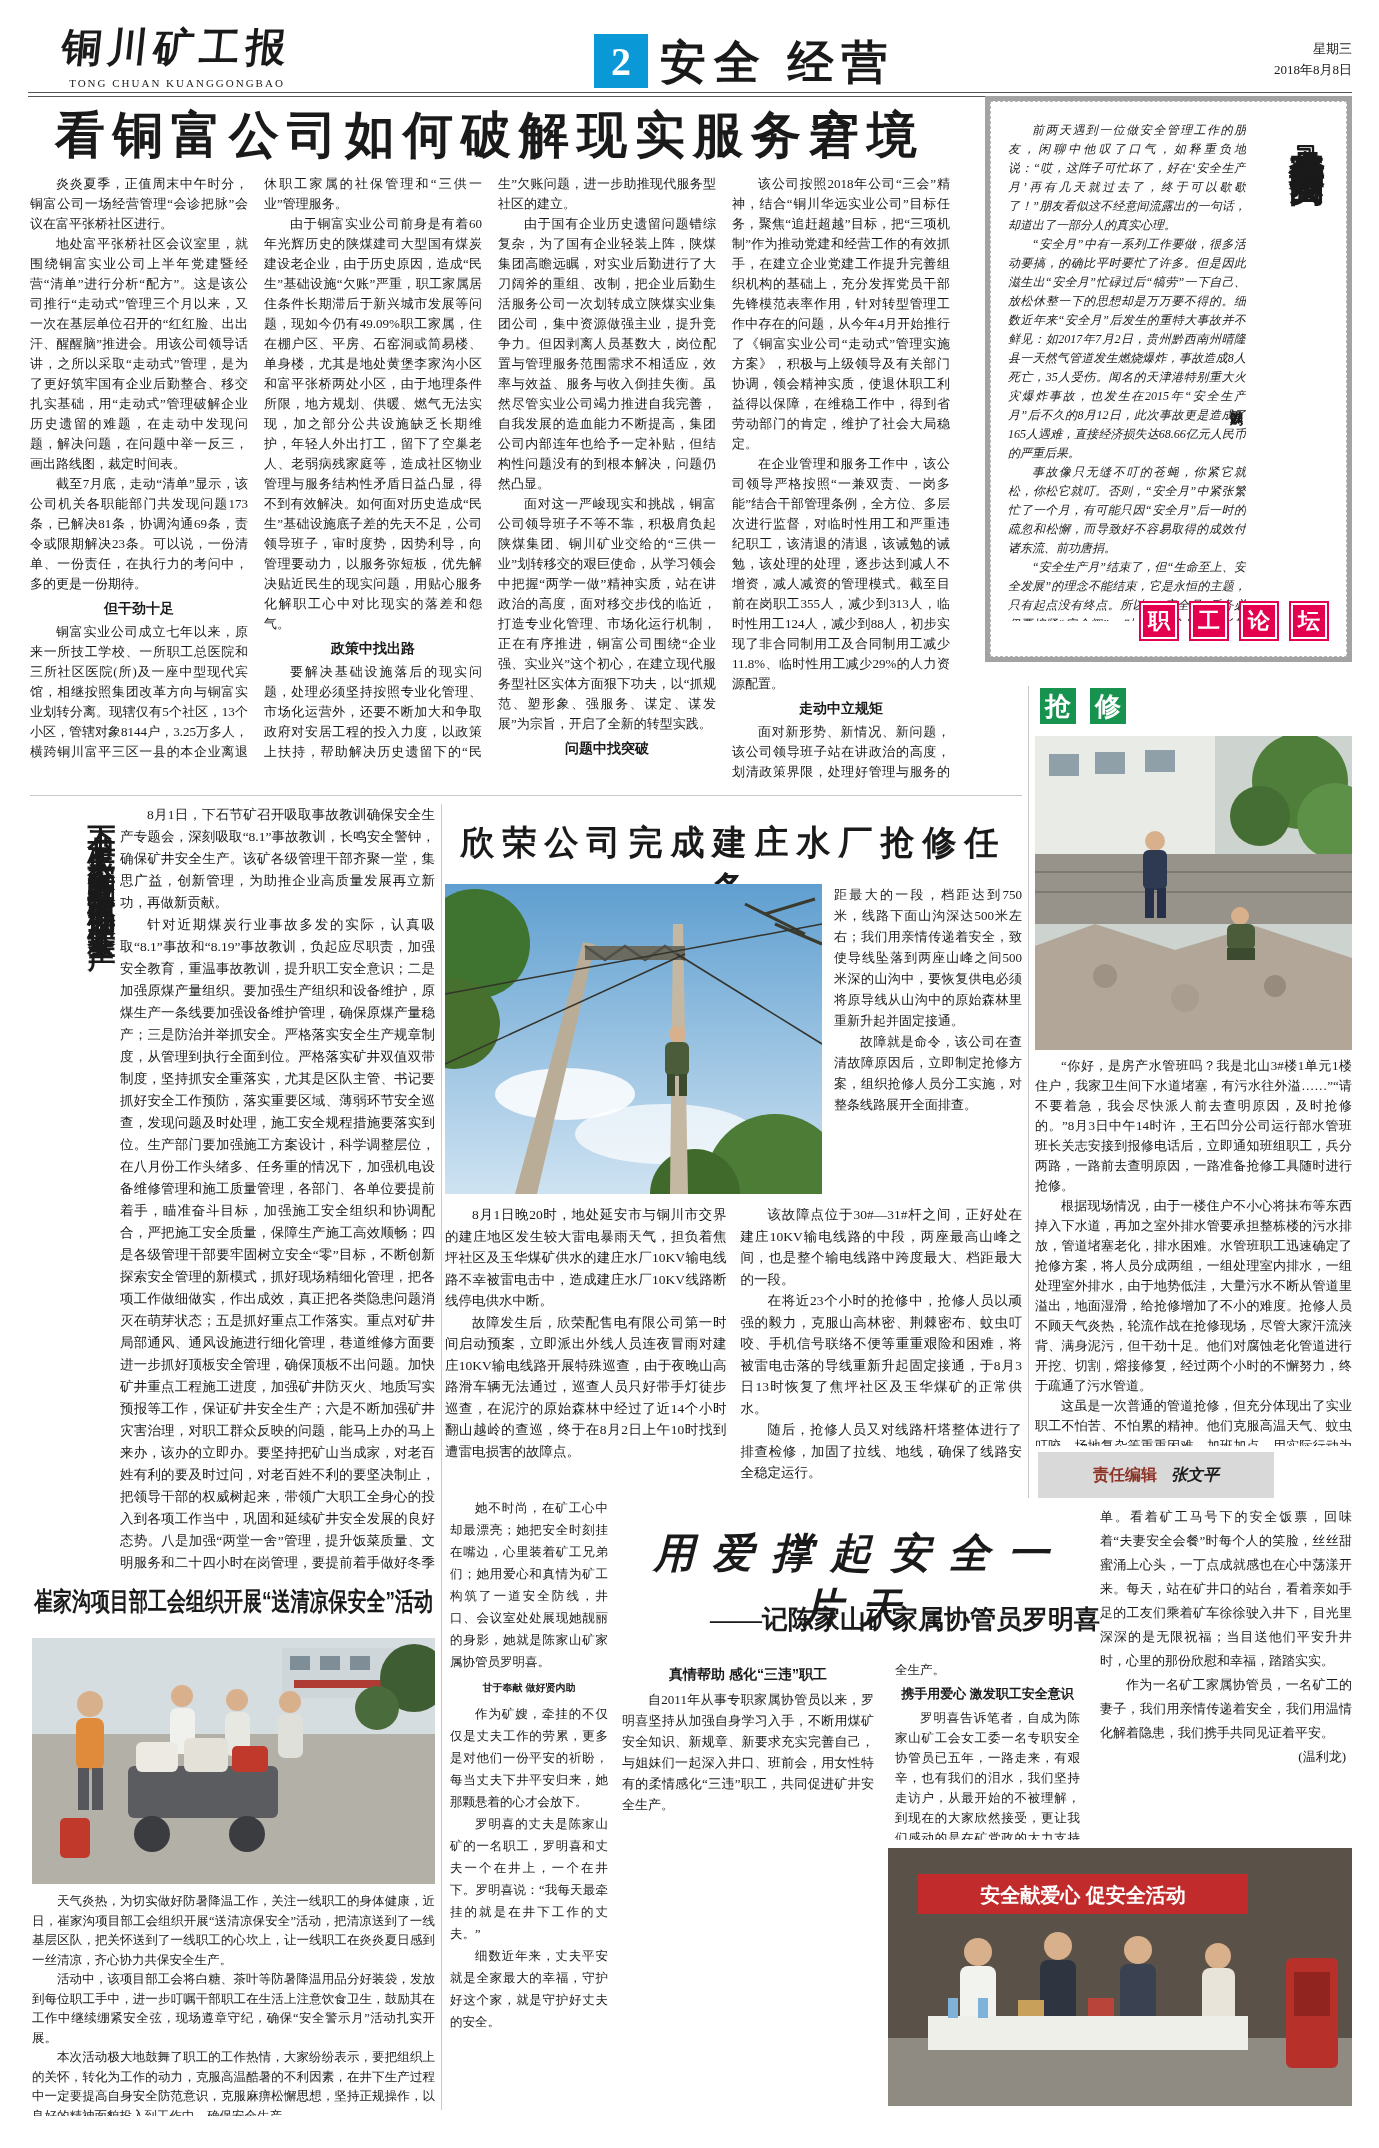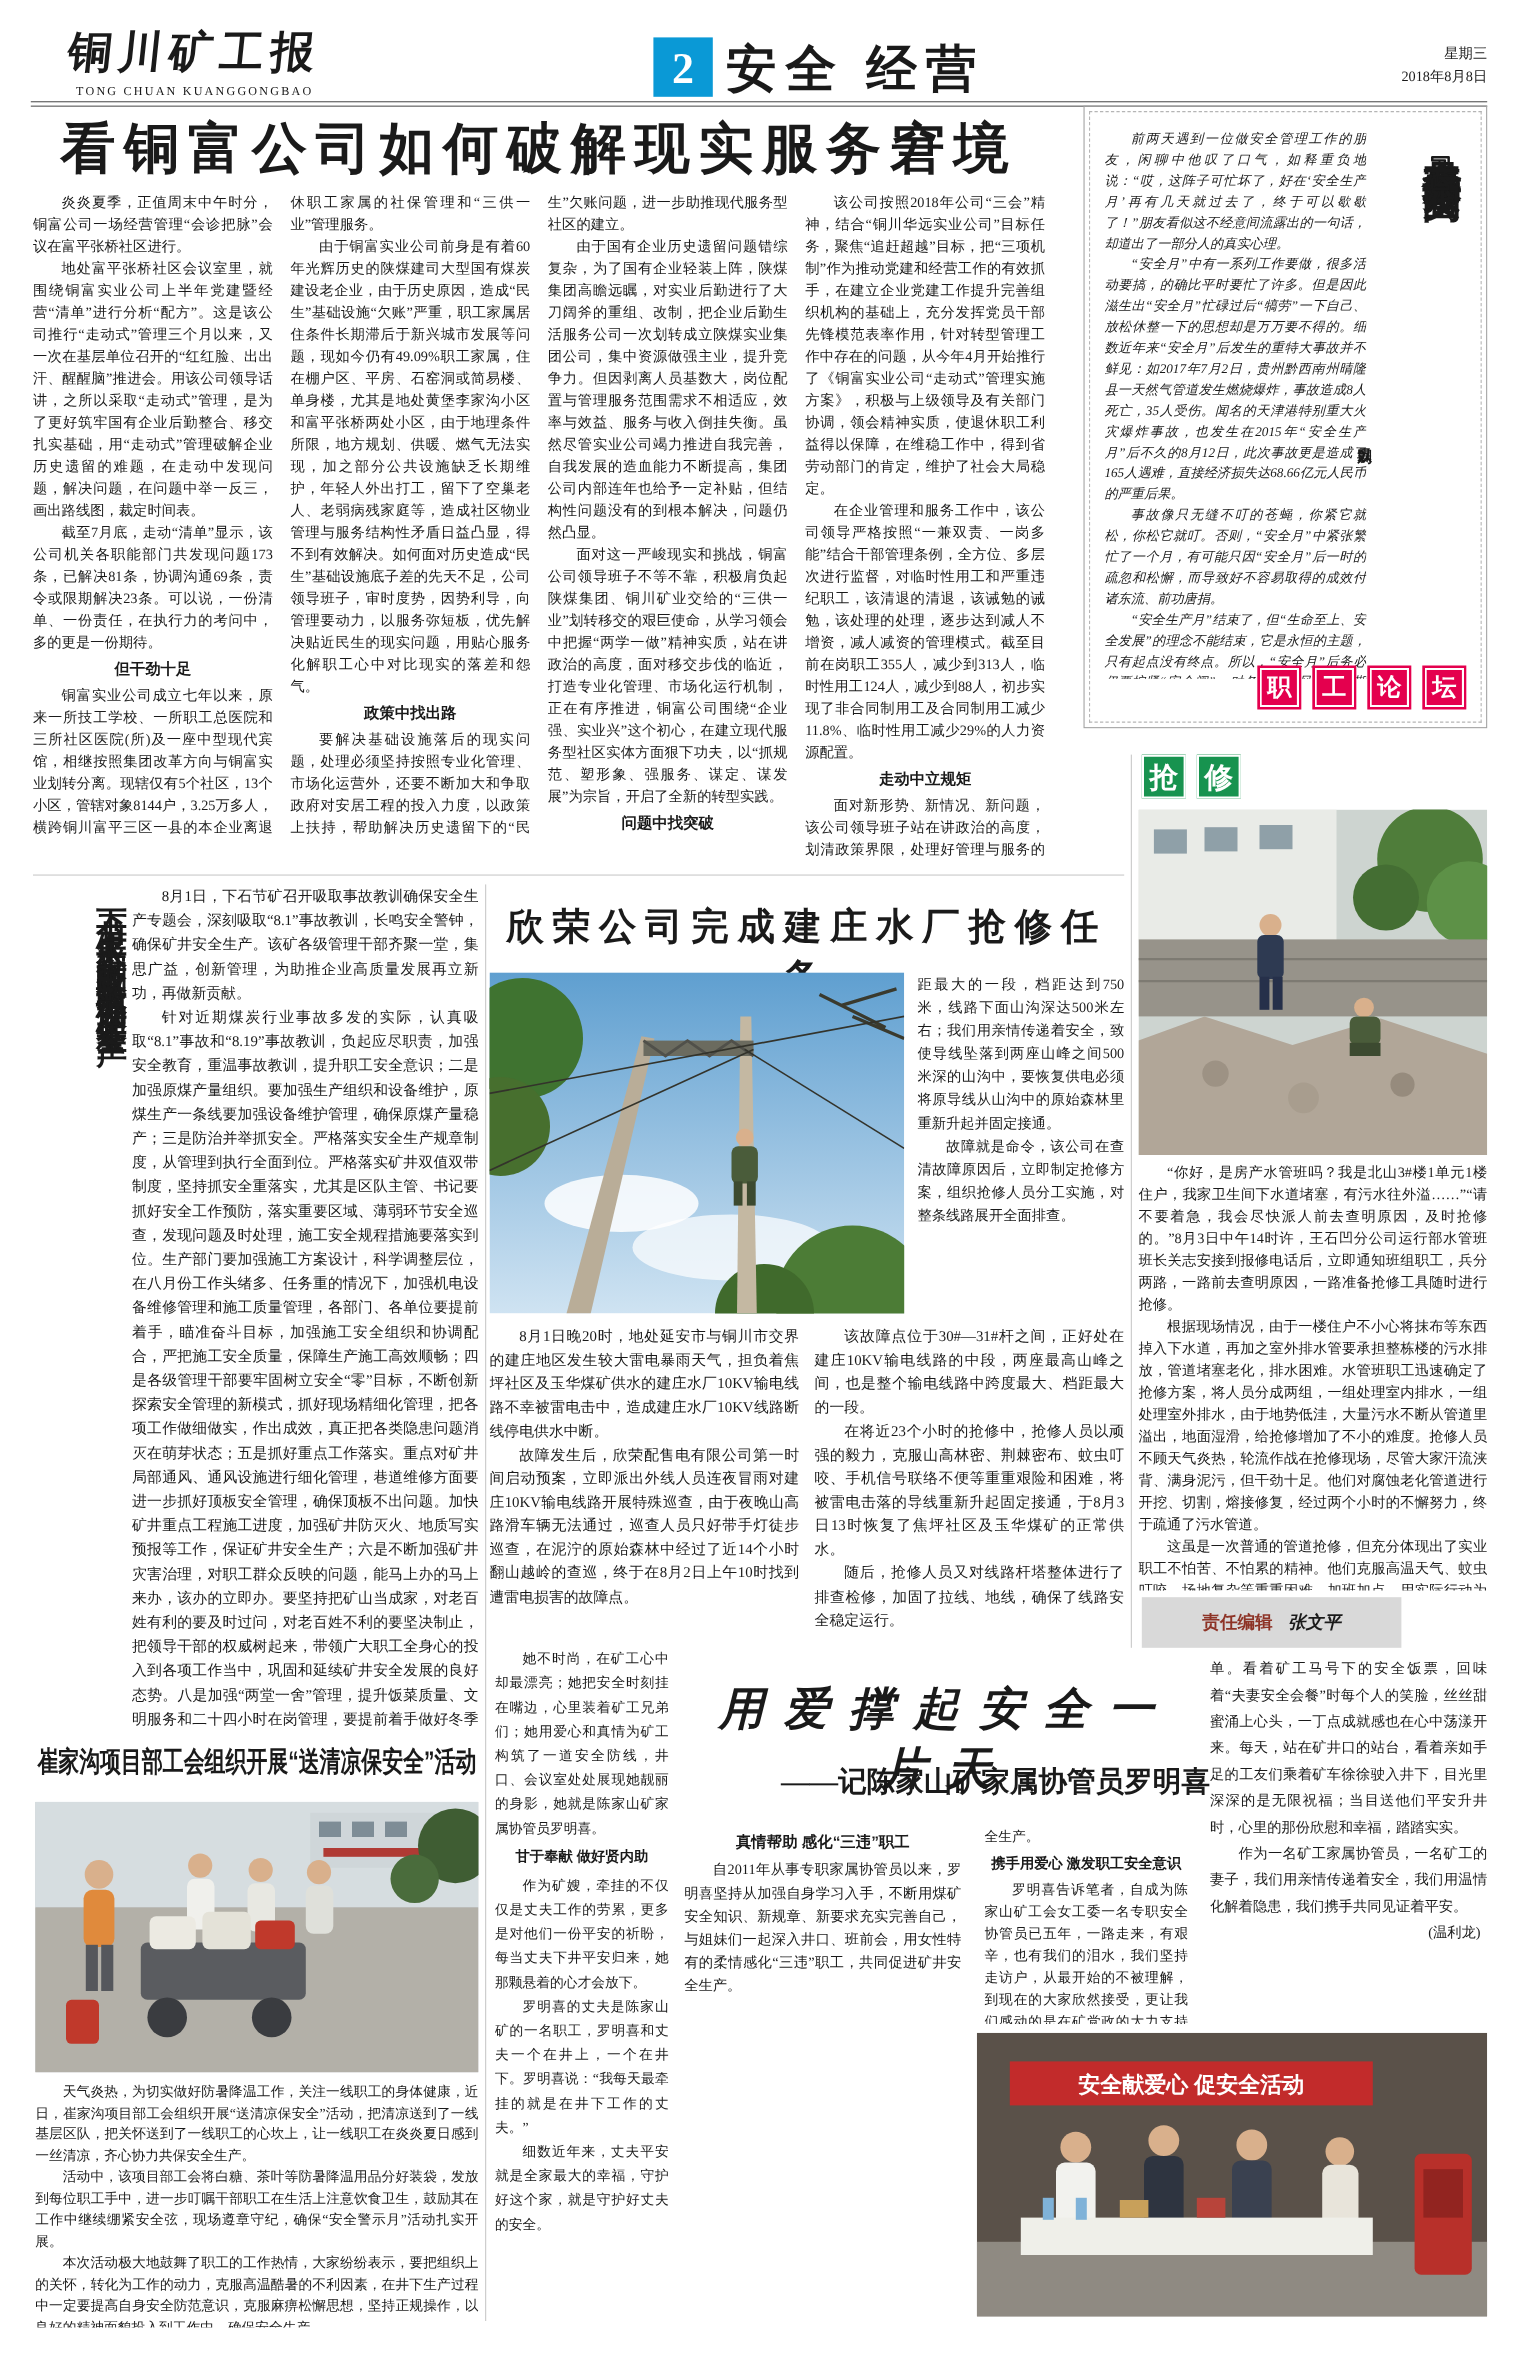--- a/index.html
+++ b/index.html
@@ -19,21 +19,21 @@
   #section-title{left:660px;top:32px;font-size:46px;font-weight:900;letter-spacing:8px;
         font-family:"Liberation Serif","DejaVu Serif",serif;text-align:right;}
   #date-block{left:1180px;top:38px;width:172px;text-align:right;font-size:13px;line-height:21px;}
   .rule2{left:28px;top:92px;width:1324px;height:3px;border-top:1px solid #555;border-bottom:1px solid #555;}
   
   #main-headline{left:30px;top:102px;width:920px;text-align:center;font-size:50px;font-weight:900;
         letter-spacing:8px;font-family:Liberation Mono, monospace;}
   #main-body{left:30px;top:174px;width:920px;height:614px;column-count:4;column-gap:16px;
         font-size:13px;line-height:20px;overflow:hidden;}
   
-  #forum-box{left:985px;top:96px;width:367px;height:566px;box-sizing:border-box;border:1px solid #a3a3a3;
+  #forum-box{left:985px;top:96px;width:367px;height:566px;box-sizing:border-box;border:5px solid #a3a3a3;
         outline:1px dashed #b5b5b5;outline-offset:-6px;padding:20px 18px;}
   #forum-text{width:238px;font-size:12px;line-height:19px;font-style:italic;height:500px;overflow:hidden;}
   #forum-headline{right:16px;top:18px;height:470px;writing-mode:vertical-rl;font-size:36px;font-weight:900;
         font-family:"Liberation Sans","DejaVu Sans",sans-serif;letter-spacing:2px;}
   #forum-author{right:102px;top:300px;writing-mode:vertical-rl;font-size:13px;font-weight:bold;}
   #forum-tags{right:18px;bottom:16px;display:flex;gap:10px;}
   .tagbox{width:36px;height:36px;display:flex;align-items:center;justify-content:center;color:#fff;
         font-size:22px;font-weight:900;box-shadow:inset 0 0 0 2px #fff;border:2px solid transparent;
         font-family:"Liberation Sans","DejaVu Sans",sans-serif;}
   
@@ -62,21 +62,21 @@
   #c-text{left:32px;top:1892px;width:403px;height:224px;font-size:12.5px;line-height:19.5px;overflow:hidden;}
   
   #r-headline{left:445px;top:820px;width:577px;text-align:center;font-size:34px;font-weight:900;
         letter-spacing:8px;font-family:"Liberation Sans","DejaVu Sans",sans-serif;}
   #photo-r{left:445px;top:884px;}
   #r-side{left:834px;top:884px;width:188px;height:312px;font-size:13px;line-height:21px;overflow:hidden;}
   #r-body{left:445px;top:1204px;width:577px;height:284px;column-count:2;column-gap:14px;
         font-size:13.5px;line-height:21.5px;overflow:hidden;}
   
   #l-lede{left:450px;top:1497px;width:158px;height:616px;font-size:12.5px;line-height:22px;overflow:hidden;}
-  #l-lede .sub{font-size:13px;}
+  #l-lede .sub{font-size:10px;}
   #l-headline{left:640px;top:1526px;width:440px;text-align:center;font-size:41px;font-weight:bold;
         font-style:italic;letter-spacing:18px;font-family:"Liberation Serif","DejaVu Serif",serif;}
   #l-subtitle{left:680px;top:1602px;width:420px;text-align:right;font-size:26px;font-weight:bold;}
   #l-c2{left:622px;top:1660px;width:252px;height:452px;font-size:13px;line-height:21px;overflow:hidden;}
   #l-c3{left:895px;top:1660px;width:185px;height:180px;font-size:12.5px;line-height:20px;overflow:hidden;}
   #l-c3 .sub{font-size:13px;}
   #l-c4{left:1100px;top:1505px;width:252px;height:336px;font-size:13px;line-height:24px;overflow:hidden;}
   #photo-l{left:888px;top:1848px;}
   svg{display:block;}
 </style>

